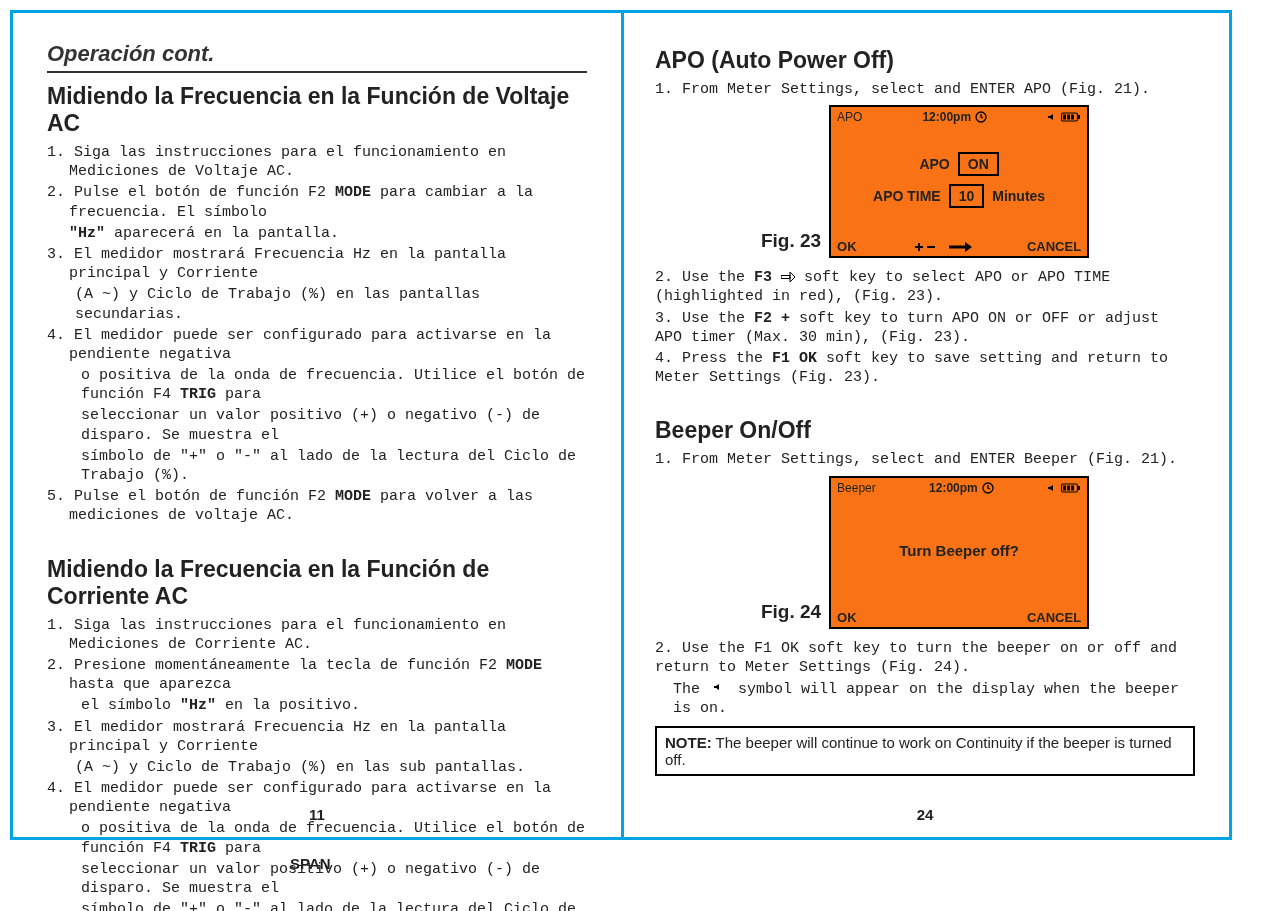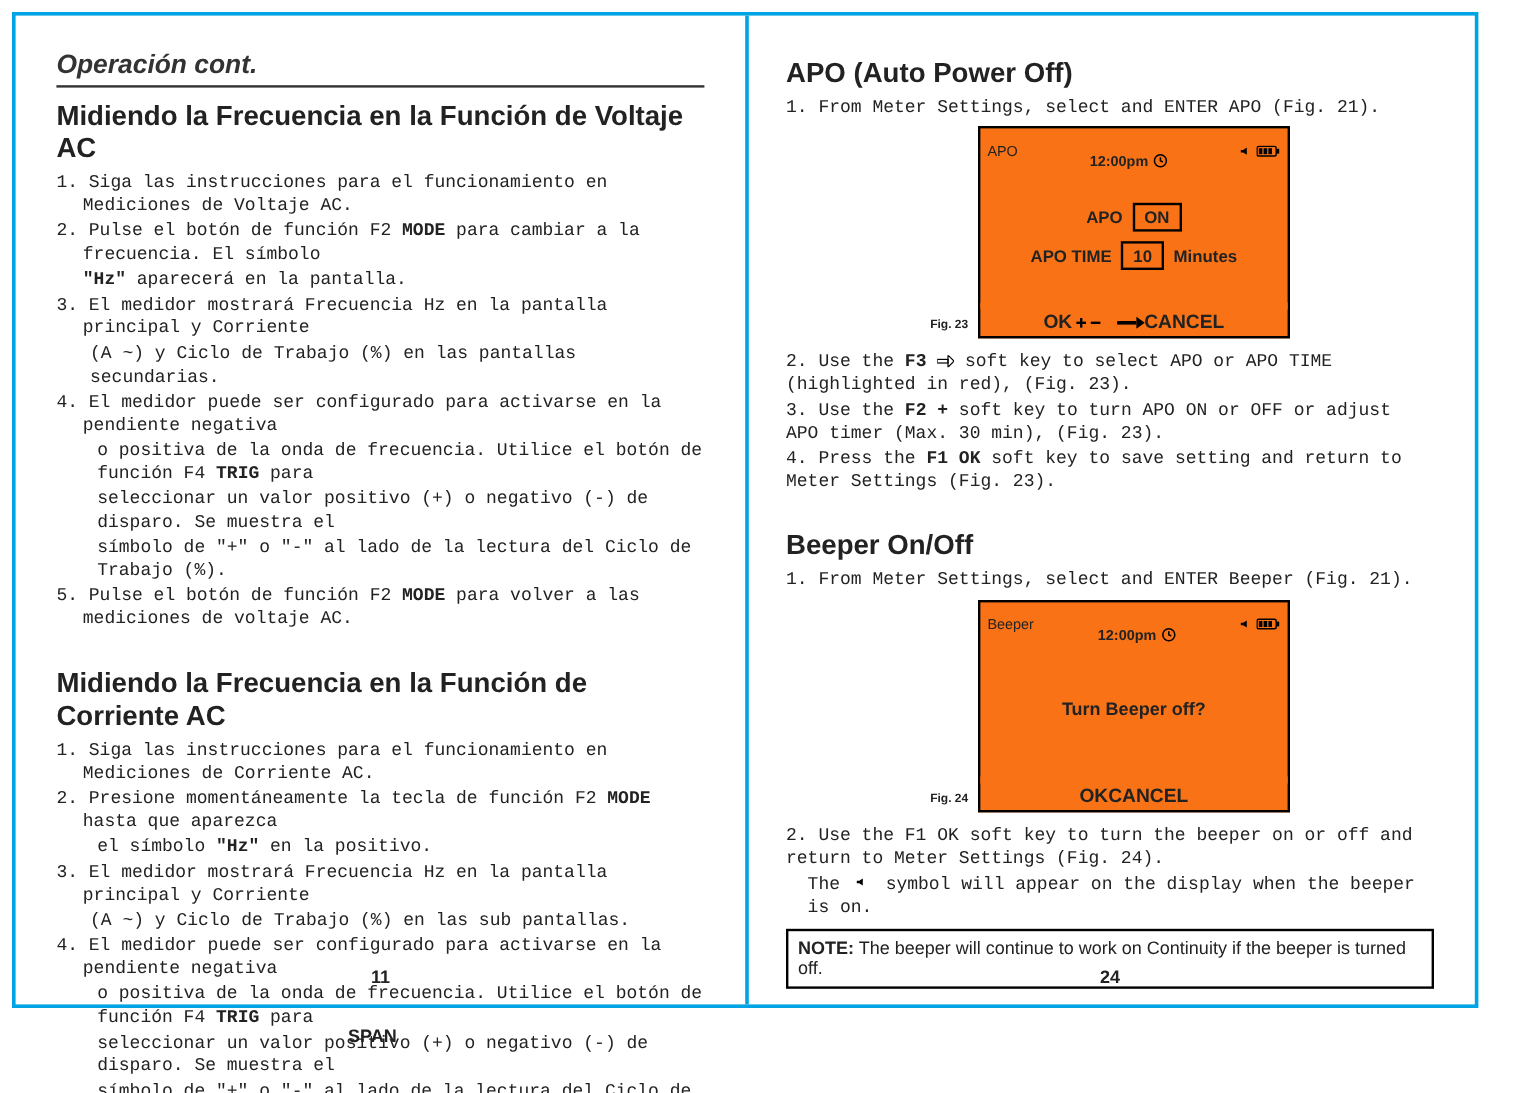--- a/index.html
+++ b/index.html
@@ -27,45 +27,45 @@
 
   strong.bold { font-weight: bold; }
 
   .page-num { position: absolute; bottom: 14px; left: 0; right: 0; text-align: center;
     font-weight: bold; font-size: 15px; margin-top: 21px; }
 
   .span-label { position: absolute; left: 290px; top: 855px; font-weight: bold; font-size: 15px; }
 
   
   .fig-wrap { display: flex; justify-content: center; align-items: flex-end; margin: 6px 0 10px 0; }
-  .fig-caption { font-weight: bold; font-size: 10px; margin-right: 8px; margin-bottom: 6px; white-space: nowrap; }
+  .fig-caption { font-weight: bold; font-size: 19px; margin-right: 8px; margin-bottom: 6px; white-space: nowrap; }
   .lcd {
     width: 260px; border: 2px solid #000; background: #f97316; position: relative;
     font-family: Arial, sans-serif;
   }
   .lcd-top {
     display: flex; align-items: center; justify-content: space-between;
     font-size: 12px; padding: 3px 6px 1px 6px;
   }
   .lcd-top .left-lbl { font-weight: normal; }
-  .lcd-top .time { font-weight: bold; font-size: 12px; display: flex; align-items: center; gap: 4px; margin-top: 17px; }
+  .lcd-top .time { font-weight: bold; font-size: 12px; display: flex; align-items: center; gap: 4px; }
   .lcd-top .icons { display: flex; align-items: center; gap: 4px; }
   .lcd-body {
     height: 110px; display: flex; flex-direction: column;
     justify-content: center; align-items: center; gap: 8px; padding: 6px 6px;
   }
   .lcd-row { display: flex; align-items: center; gap: 8px; font-weight: bold; font-size: 14px; }
   .lcd-box {
     border: 2px solid #000; padding: 2px 8px; font-weight: bold; font-size: 14px;
     min-width: 34px; text-align: center;
   }
   .lcd-body .prompt { font-weight: bold; font-size: 15px; }
   .lcd-bottom {
-    display: flex; align-items: center; justify-content: center;
-    border-top: 6px solid #f97316; padding: 2px 6px; font-weight: bold; font-size: 16px;
+    display: flex; align-items: center; justify-content: space-between;
+    border-top: 2px solid #f97316; padding: 2px 6px; font-weight: bold; font-size: 13px;
   }
   .lcd-bottom .mid { display: flex; gap: 12px; align-items: center; }
 
   
   svg.icon { display: inline-block; vertical-align: middle; }
   .clock { width: 12px; height: 12px; }
   .battery { width: 20px; height: 10px; }
   .speaker { width: 10px; height: 10px; }
   .arrow-right { width: 24px; height: 10px; }
   .plus-minus { width: 24px; height: 10px; }

